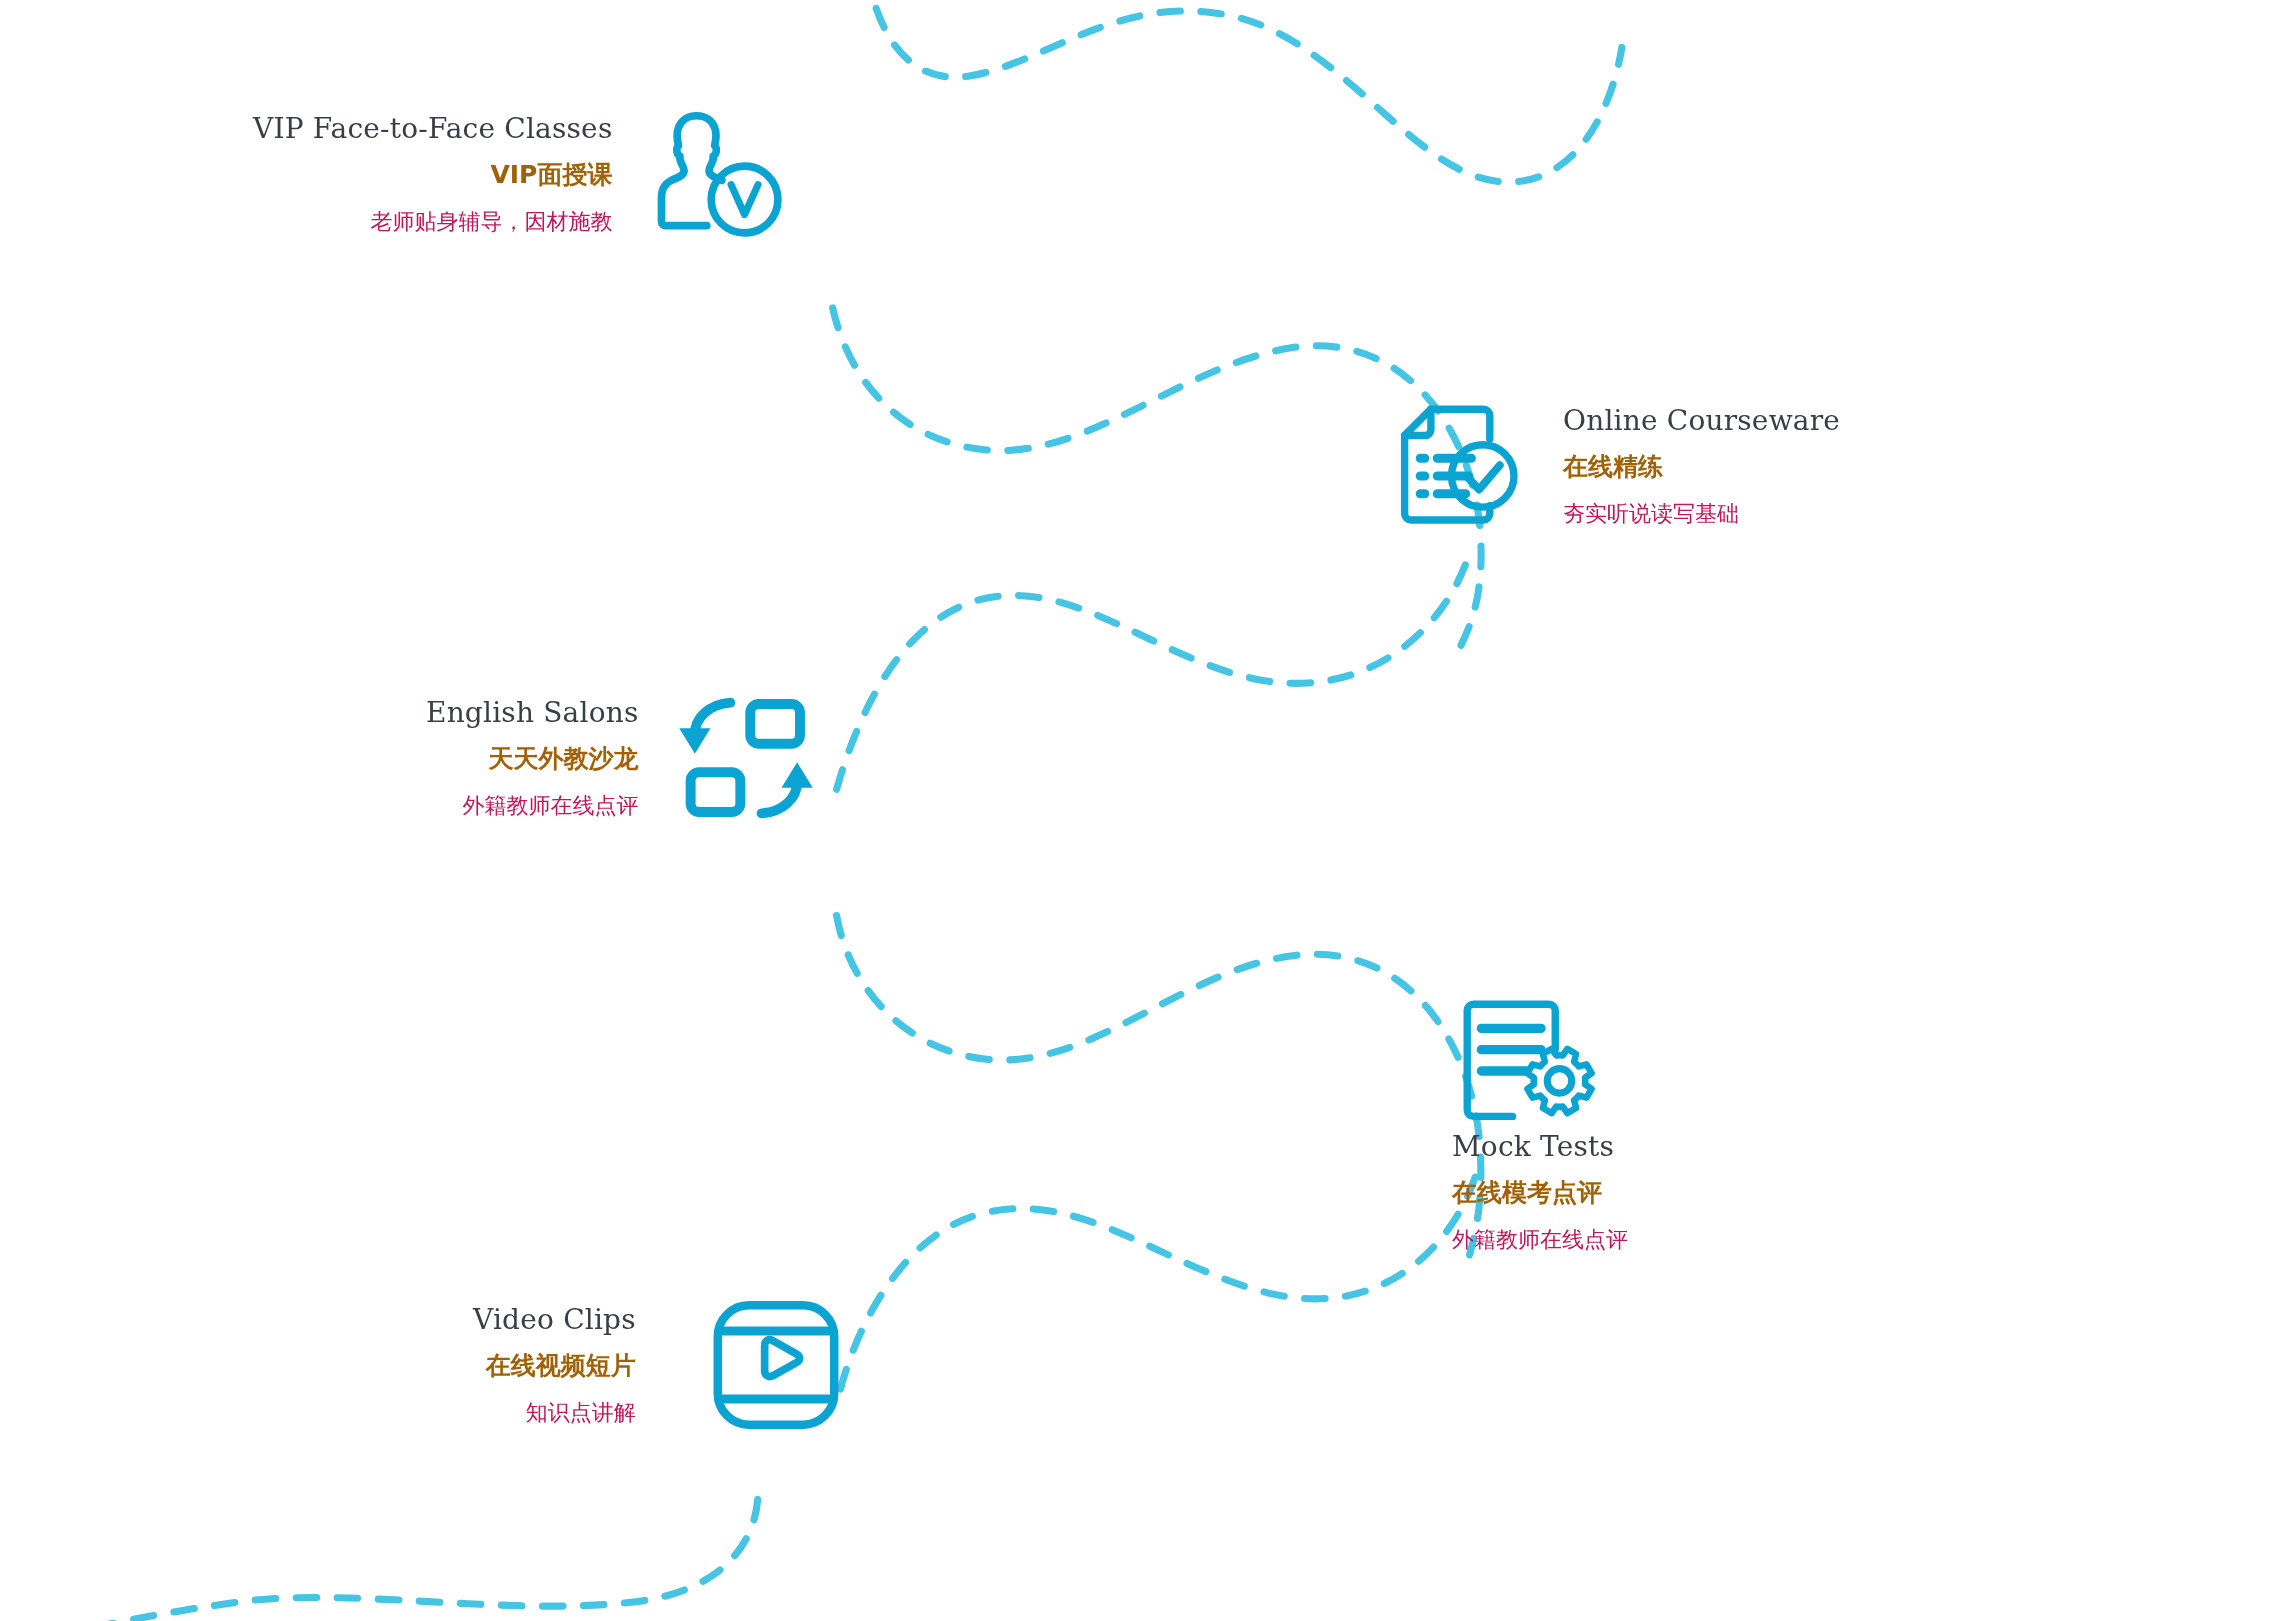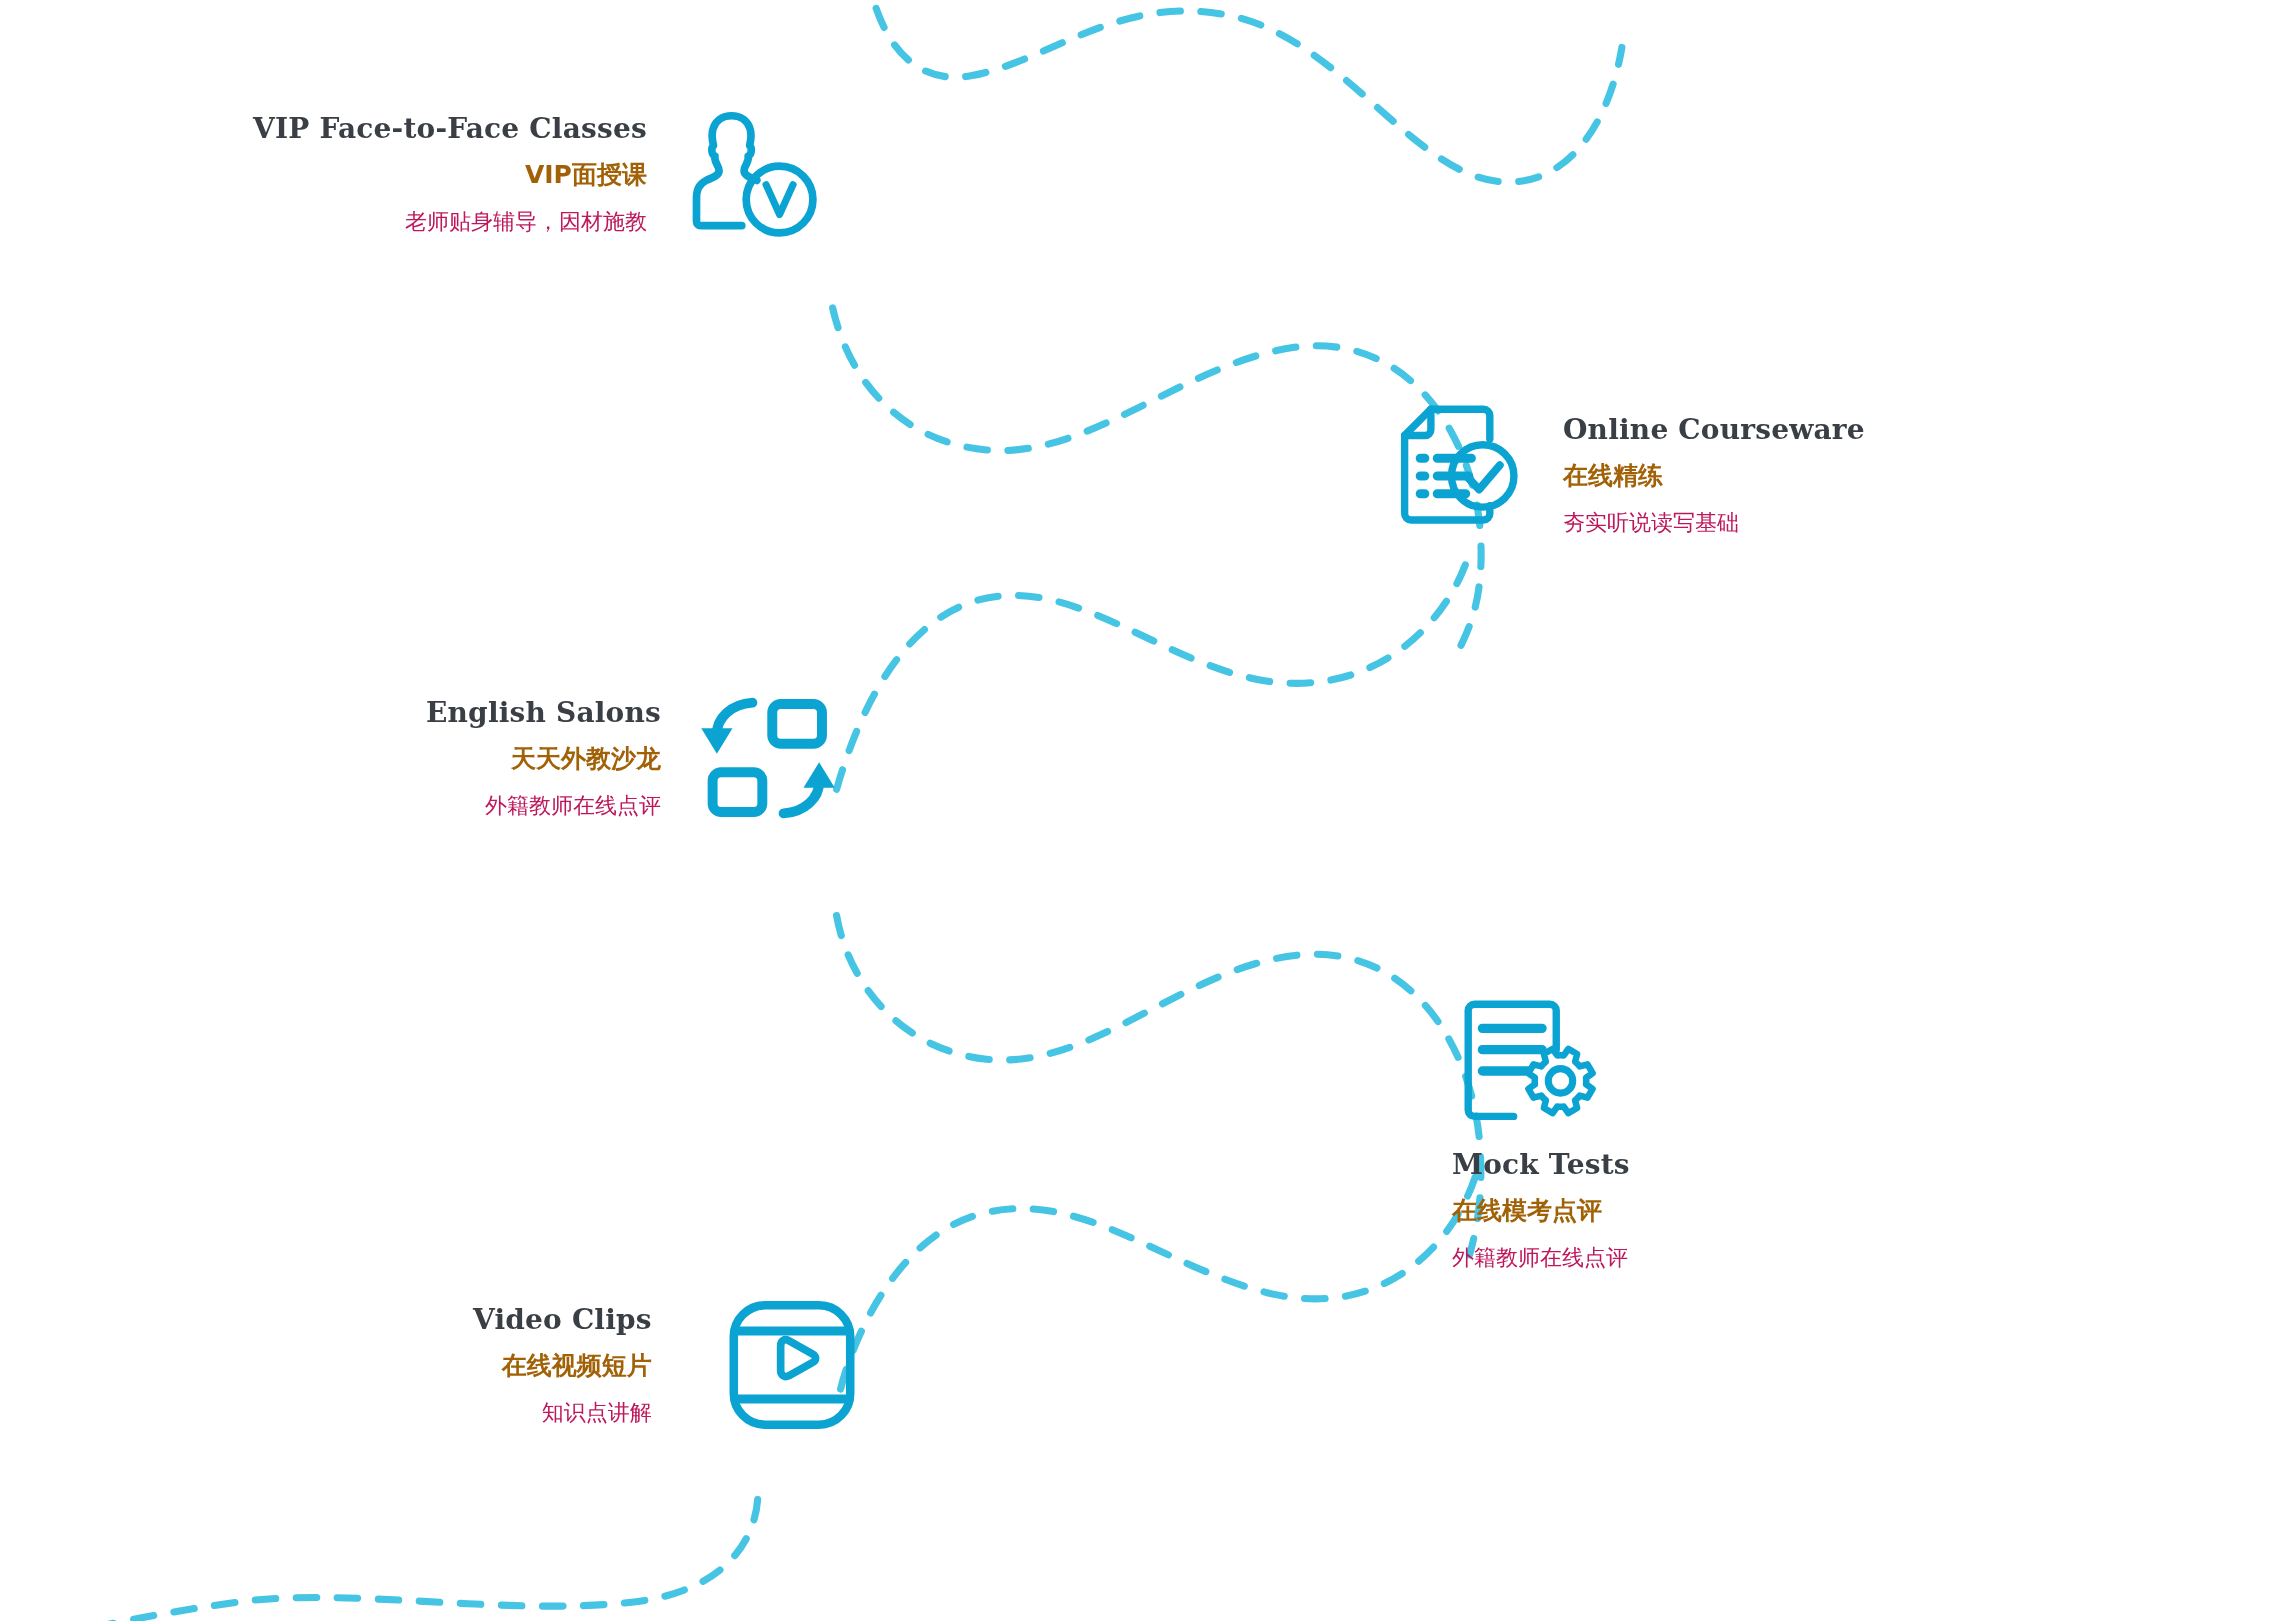--- a/index.html
+++ b/index.html
@@ -32,25 +32,25 @@
   }
   .feature.right-icon{ flex-direction:row; }
   .feature.left-icon{  flex-direction:row; }
 
   .f-text{
     display:flex;
     flex-direction:column;
     justify-content:center;
   }
   .right-icon .f-text{ align-items:flex-end; text-align:right; }
-  .left-icon  .f-text{ align-items:flex-start; text-align:left;margin-top:18px; }
+  .left-icon  .f-text{ align-items:flex-start; text-align:left; }
 
   .f-title{
     font-family:"DejaVu Serif","Liberation Serif",serif;
-    font-weight:700;
+    font-weight:400;
     font-size:28px;
     color:#3a3f45;
     letter-spacing:0.2px;
     line-height:1.1;
     white-space:nowrap;
   }
   .f-sub{
     font-family:"DejaVu Sans","Liberation Sans",sans-serif;
     font-weight:700;
     font-size:25px;

